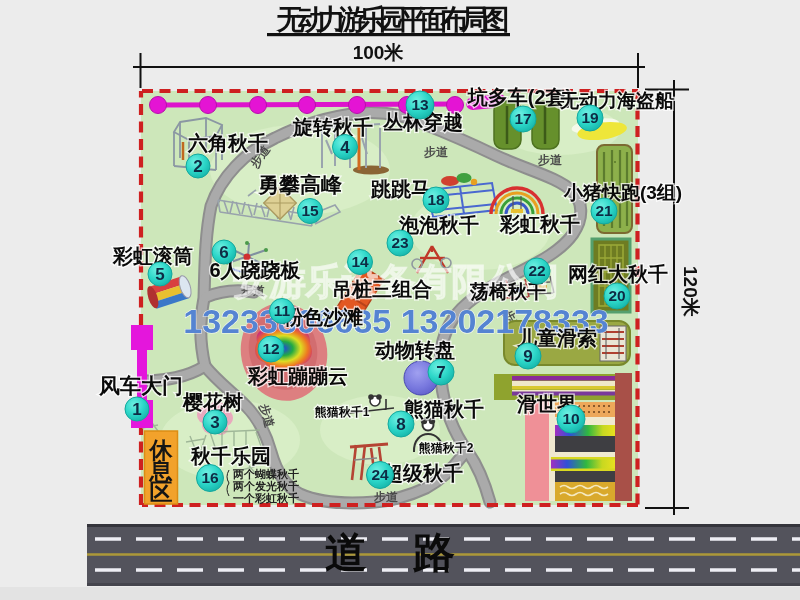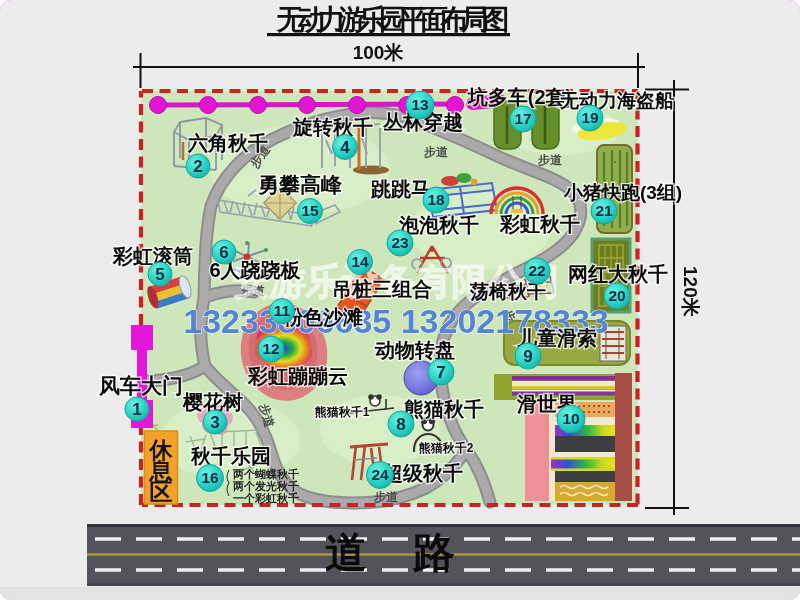--- a/index.html
+++ b/index.html
@@ -1,16 +1,16 @@
 <!DOCTYPE html>
 <html><head><meta charset="utf-8">
 <style>
 html,body{margin:0;padding:0}
 #page{position:relative;width:800px;height:600px;background:#d946ef;overflow:hidden;
-font-family:"Liberation Sans",sans-serif;border-radius:11px;}
+font-family:"Liberation Sans",sans-serif;}
 svg text{font-family:"Liberation Sans",sans-serif;}
 </style></head><body>
 <div id="page">
 <svg width="800" height="600" viewBox="0 0 800 600">
 <defs>
 <radialGradient id="gTeal" cx="38%" cy="32%" r="75%">
 <stop offset="0%" stop-color="#6ff0e2"></stop>
           <stop offset="55%" stop-color="#2cd6c8"></stop>
           <stop offset="100%" stop-color="#15b2a8"></stop>
 </radialGradient>

